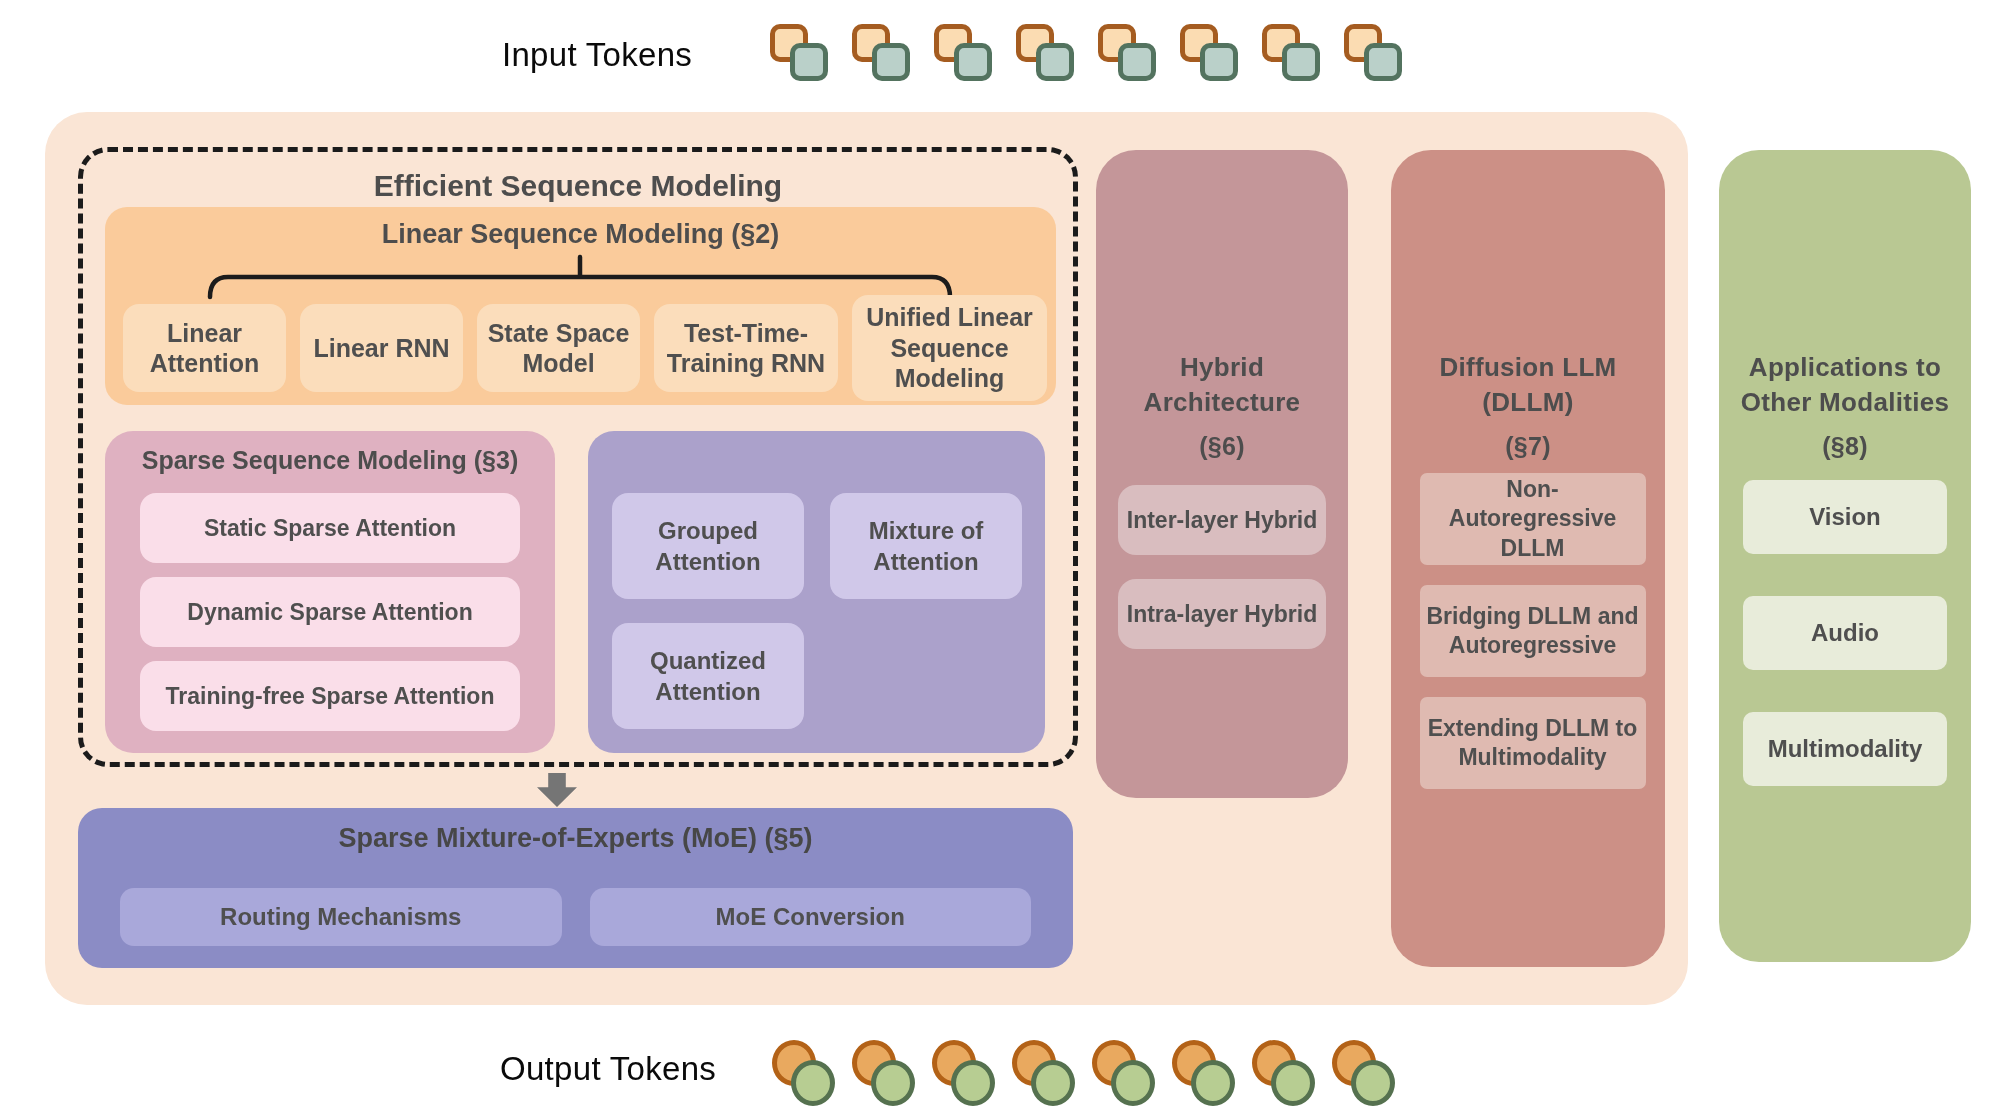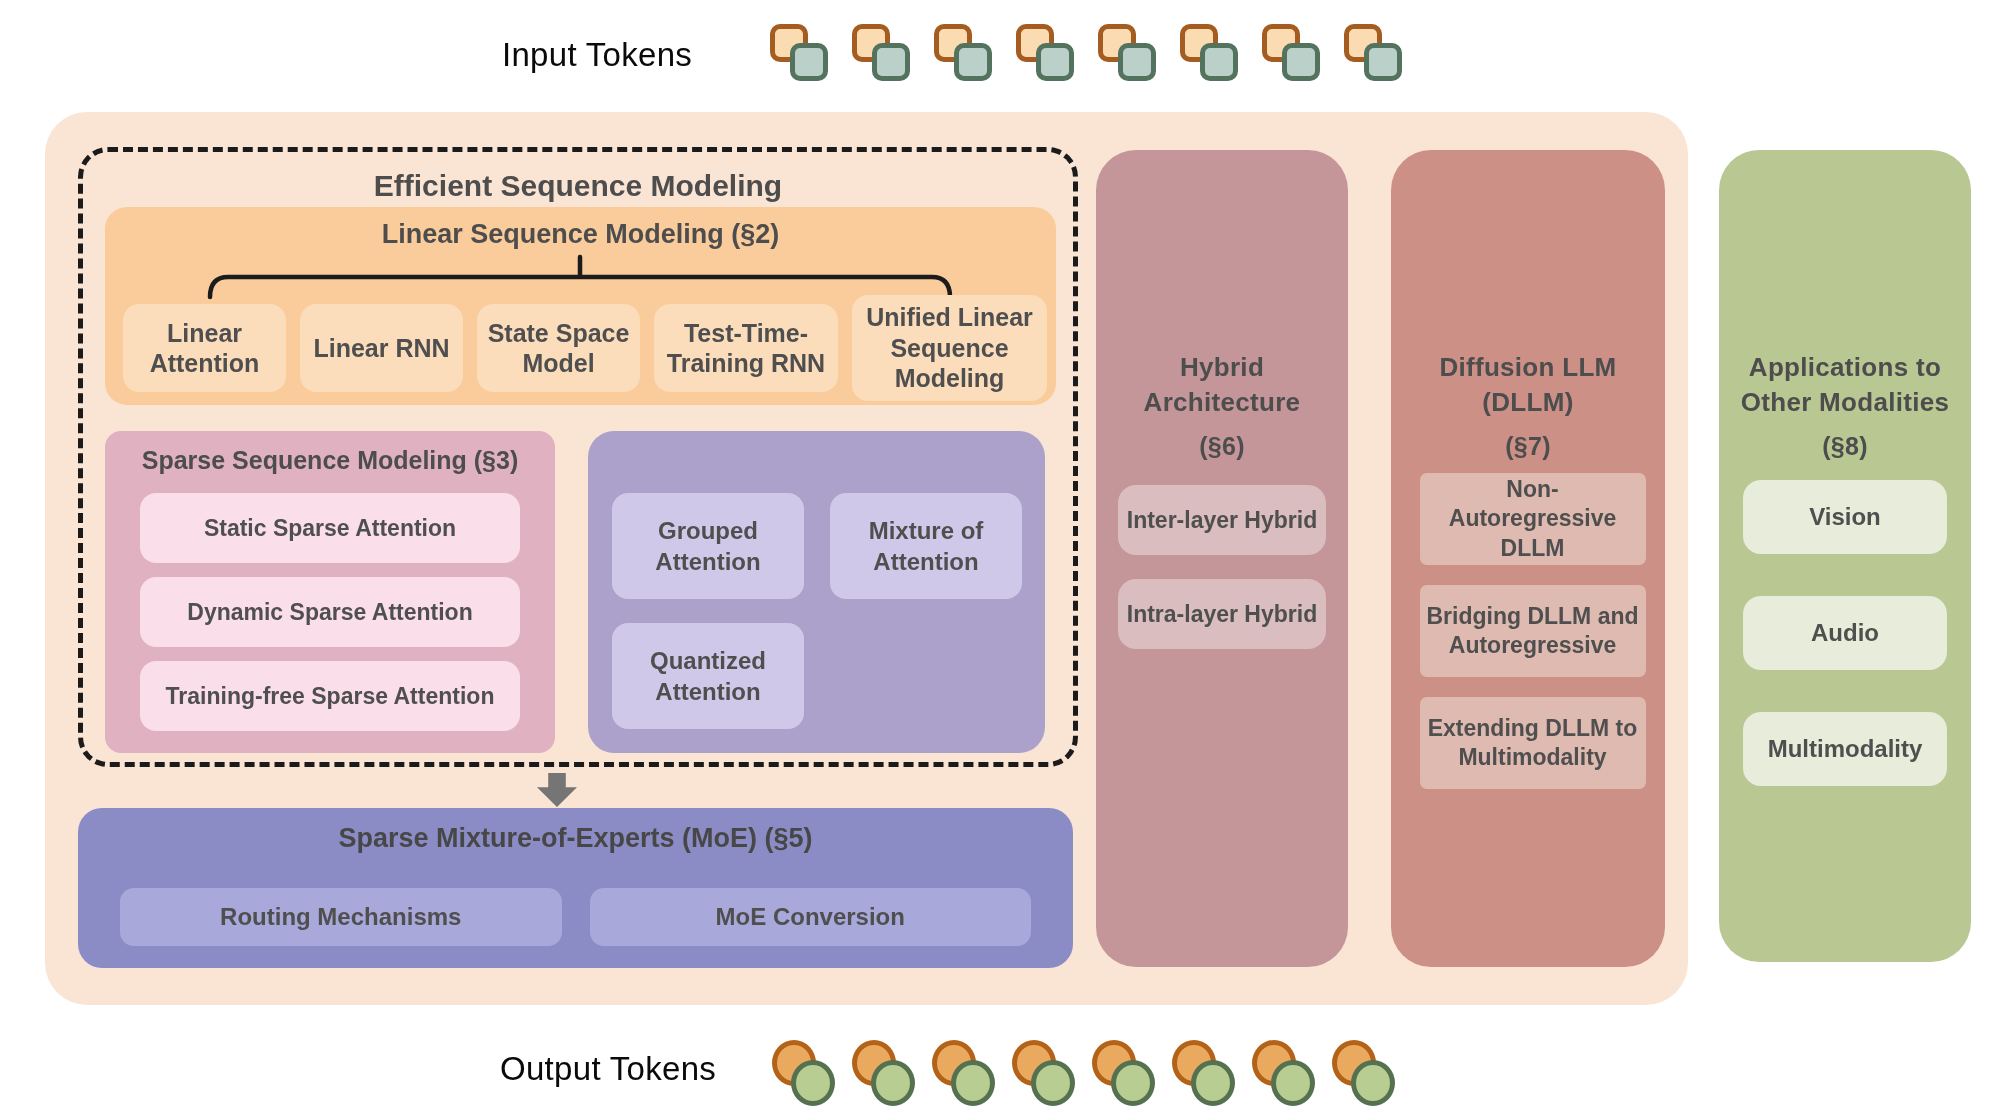--- a/index.html
+++ b/index.html
@@ -42,21 +42,21 @@
        background:#FACB9B;border-radius:22px;}
   .lsm-title{padding-top:12px;text-align:center;font-size:27px;font-weight:bold;color:#4d4d4d;}
   .bracket{position:absolute;left:0;top:0;width:951px;height:198px;}
   .lsm-row{position:absolute;left:18px;top:97px;height:88px;display:flex;gap:14px;align-items:center;}
   .lsm-chip{height:88px;font-size:25px;line-height:1.22;background:#FBDDBB;}
   .wA{width:163px;}.wB{width:163px;}.wC{width:163px;}.wD{width:184px;}
   .wE{width:195px;height:106px;}
 
   
   .ssm{position:absolute;left:22px;top:279px;width:450px;height:322px;
-       background:#DFB1C1;border-radius:16px;}
+       background:#DFB1C1;border-radius:28px;}
   .ssm-title{padding-top:15px;text-align:center;font-size:25px;font-weight:bold;color:#4d4d4d;}
   .ssm-items{position:absolute;left:35px;top:62px;width:380px;display:flex;flex-direction:column;gap:14px;}
   .ssm-chip{height:70px;background:#FADEE9;font-size:23px;}
 
   
   .efa{position:absolute;left:505px;top:279px;width:457px;height:322px;
        background:#ABA1CB;border-radius:26px;}
   .efa-title{padding-top:15px;text-align:center;font-size:25px;font-weight:bold;color:#4d4d4d;}
   .efa-grid{position:absolute;left:24px;top:62px;display:grid;
             grid-template-columns:192px 192px;gap:24px 26px;}
@@ -72,30 +72,30 @@
   .moe-title{padding-top:15px;text-align:center;font-size:27px;font-weight:bold;color:#474747;}
   .moe-row{position:absolute;left:42px;right:42px;top:80px;display:flex;gap:28px;}
   .moe-chip{flex:1;height:58px;background:#A9A8DA;border-radius:14px;font-size:24px;}
 
   
   .col{position:absolute;border-radius:40px;text-align:center;color:#4a4a4a;}
   .col-title{margin-top:200px;font-size:26px;font-weight:bold;line-height:1.35;
              letter-spacing:.3px;color:#4d4d4d;padding:0 10px;}
   .col-sec{margin-top:12px;font-size:25px;font-weight:bold;letter-spacing:.3px;color:#4d4d4d;}
   .col-items{display:flex;flex-direction:column;align-items:center;}
-  .hybrid{left:1051px;top:38px;width:252px;height:817px;background:#C49699;}
+  .hybrid{left:1051px;top:38px;width:252px;height:648px;background:#C49699;}
   .hybrid .col-items{margin-top:24px;gap:24px;}
   .hyb-chip{width:208px;height:70px;background:#D9BDBF;border-radius:18px;font-size:23px;}
   .dllm{left:1346px;top:38px;width:274px;height:817px;background:#CC9086;}
   .dllm .col-items{margin-top:12px;gap:20px;}
   .dllm-chip{width:226px;min-height:92px;background:#DFBAB1;border-radius:7px;
              font-size:23px;line-height:1.28;margin-left:9px;}
   .apps{left:1719px;top:150px;width:252px;height:812px;background:#B9C893;}
   .apps .col-items{margin-top:19px;gap:42px;}
-  .app-chip{width:204px;height:74px;background:#E8ECDA;border-radius:18px;font-size:24px;}
+  .app-chip{width:204px;height:74px;background:#E8ECDA;border-radius:10px;font-size:24px;}
 </style>
 </head>
 <body>
 
 <div class="canvas">
 
   <span class="io-label in-label">Input Tokens</span>
   <span class="tok-strip in-strip">
     <span class="tok-pair">
         <i class="tok-back"></i>

